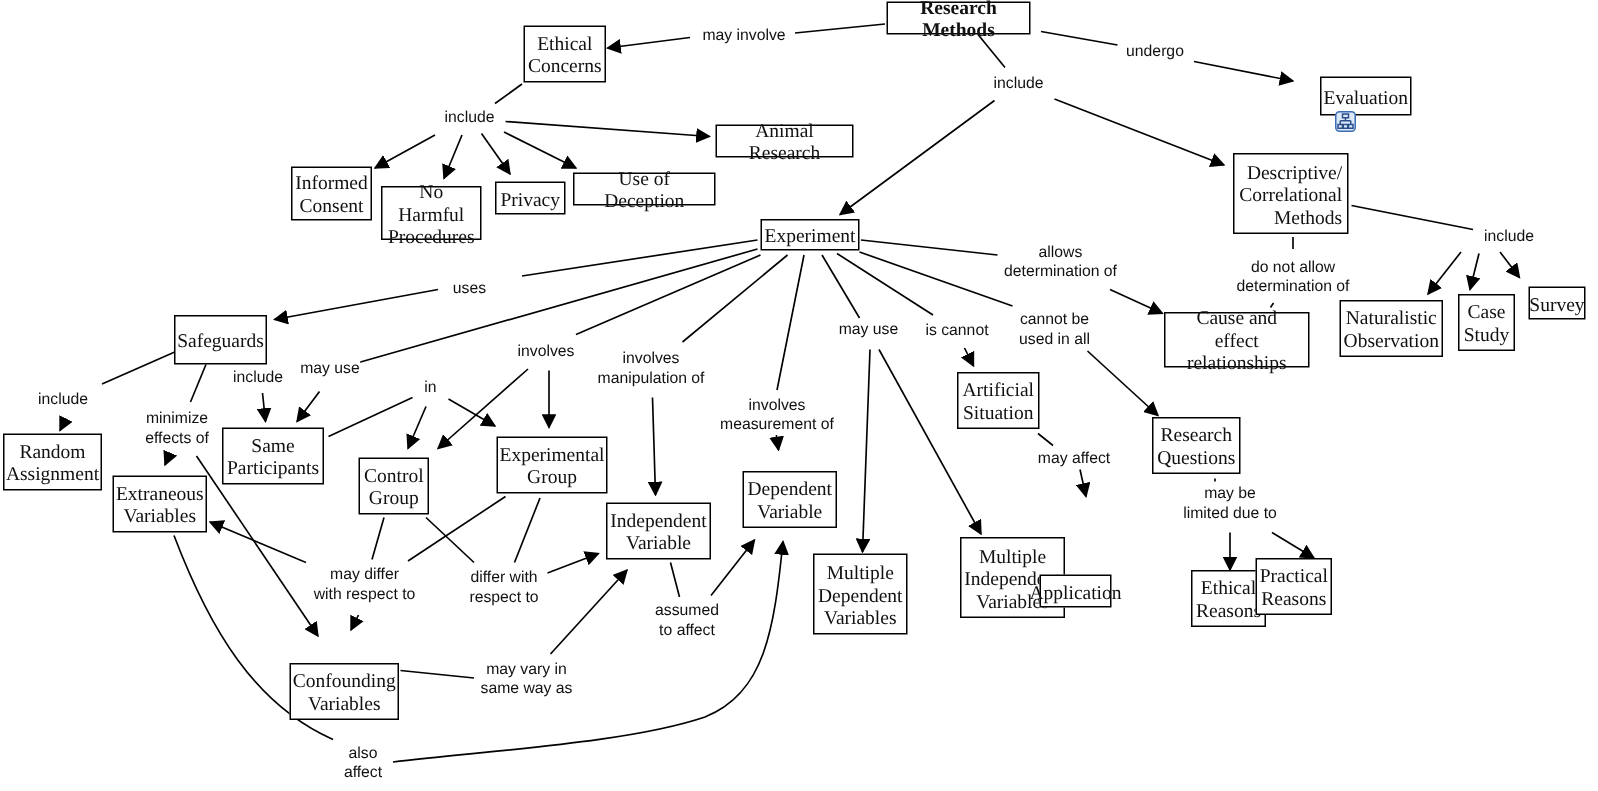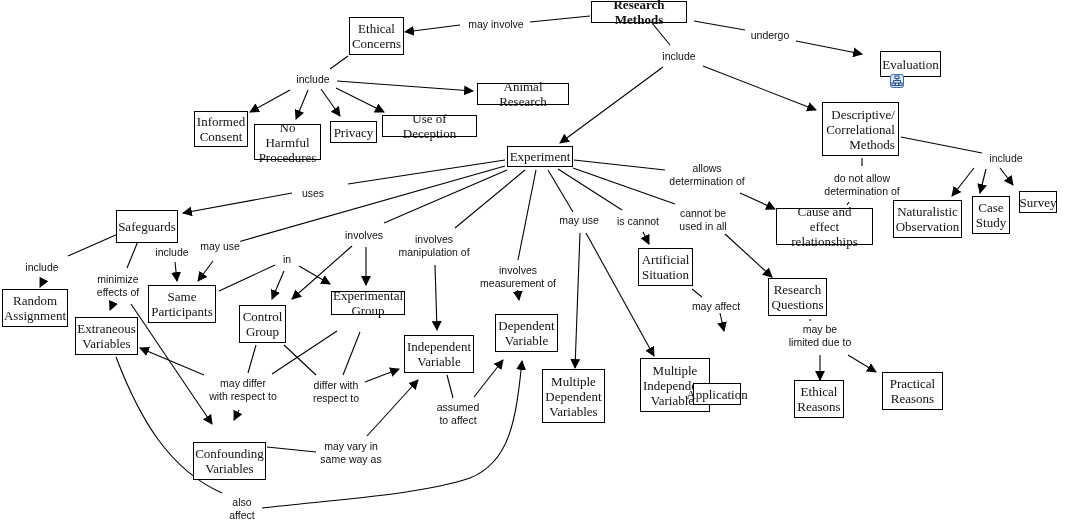--- a/index.html
+++ b/index.html
@@ -149,40 +149,40 @@
 <div class="node" style="left:1019px;top:191px;width:38px;height:22px;">Survey</div>
 <div class="node" style="left:116px;top:210px;width:62px;height:33px;">Safeguards</div>
 <div class="node" style="left:2px;top:289px;width:66px;height:38px;">Random
 Assignment</div>
 <div class="node" style="left:148px;top:285px;width:68px;height:38px;">Same
 Participants</div>
 <div class="node" style="left:75px;top:317px;width:63px;height:38px;">Extraneous
 Variables</div>
 <div class="node" style="left:239px;top:305px;width:47px;height:38px;">Control
 Group</div>
-<div class="node" style="left:331px;top:291px;width:74px;height:24px;">Experimental
+<div class="node" style="left:331px;top:291px;width:74px;height:38px;">Experimental
 Group</div>
 <div class="node" style="left:404px;top:335px;width:70px;height:38px;">Independent
 Variable</div>
 <div class="node" style="left:495px;top:314px;width:63px;height:38px;">Dependent
 Variable</div>
 <div class="node" style="left:542px;top:369px;width:63px;height:54px;">Multiple
 Dependent
 Variables</div>
 <div class="node" style="left:640px;top:358px;width:70px;height:54px;">Multiple
 Independent
 Variables</div>
 <div class="node" style="left:638px;top:248px;width:55px;height:38px;">Artificial
 Situation</div>
 <div class="node" style="left:693px;top:339px;width:48px;height:22px;margin-top:44px;">Application</div>
 <div class="node" style="left:768px;top:278px;width:59px;height:38px;">Research
 Questions</div>
 <div class="node" style="left:794px;top:380px;width:50px;height:38px;">Ethical
 Reasons</div>
-<div class="node" style="left:882px;top:372px;width:61px;height:38px;">Practical
+<div class="node" style="left:837px;top:372px;width:51px;height:38px;">Practical
 Reasons</div>
 <div class="node" style="left:193px;top:442px;width:73px;height:38px;">Confounding
 Variables</div>
 
 <div class="lbl" style="left:496px;top:24px;">may involve</div>
 <div class="lbl" style="left:679px;top:56px;">include</div>
 <div class="lbl" style="left:770px;top:35px;">undergo</div>
 <div class="lbl" style="left:313px;top:79px;">include</div>
 <div class="lbl" style="left:313px;top:193px;">uses</div>
 <div class="lbl" style="left:707px;top:175px;">allows

